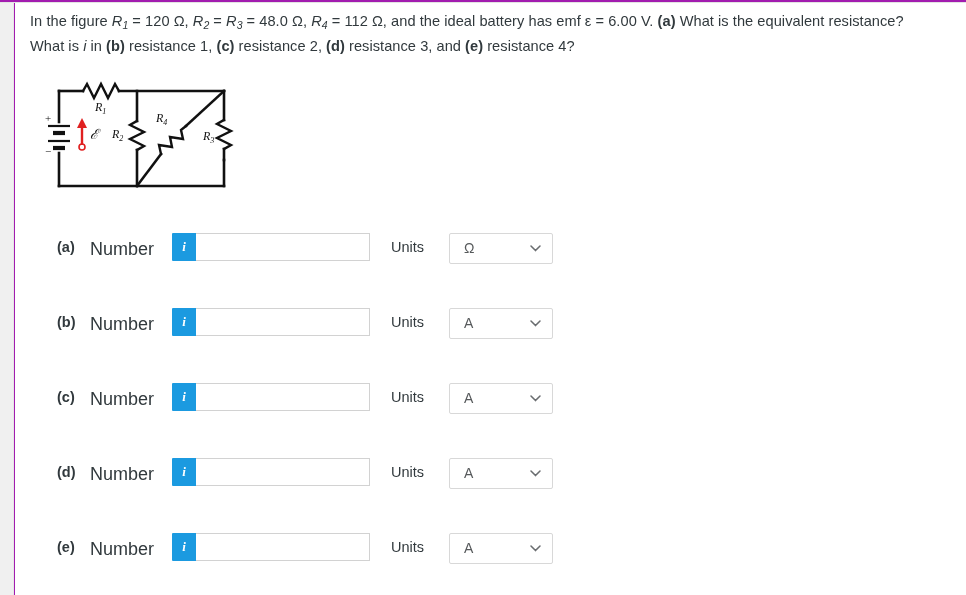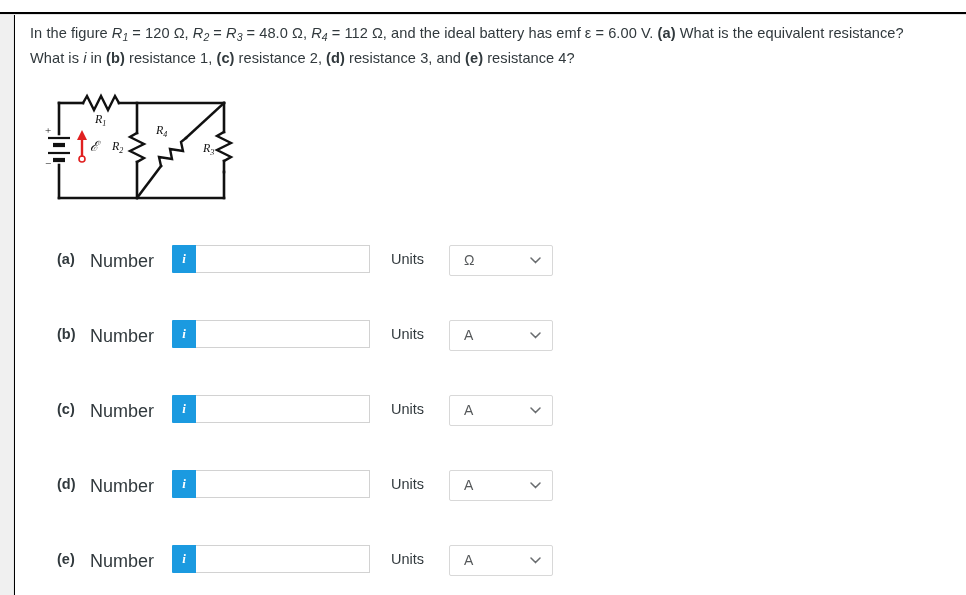--- a/index.html
+++ b/index.html
@@ -10,22 +10,21 @@
     width: 966px;
     height: 595px;
     background: #ffffff;
     font-family: "Liberation Sans", sans-serif;
     overflow: hidden;
     position: relative;
   }
   #page {
     position: absolute;
     inset: 0;
-    background: #000000;
-    margin-top: 12px;
+    background: #a21caf;
   }
   .top-rule {
     position: absolute;
     left: 0;
     top: 2px;
     width: 966px;
     height: 1px;
     background: #e3e3e3;
   }
   .left-gutter {

